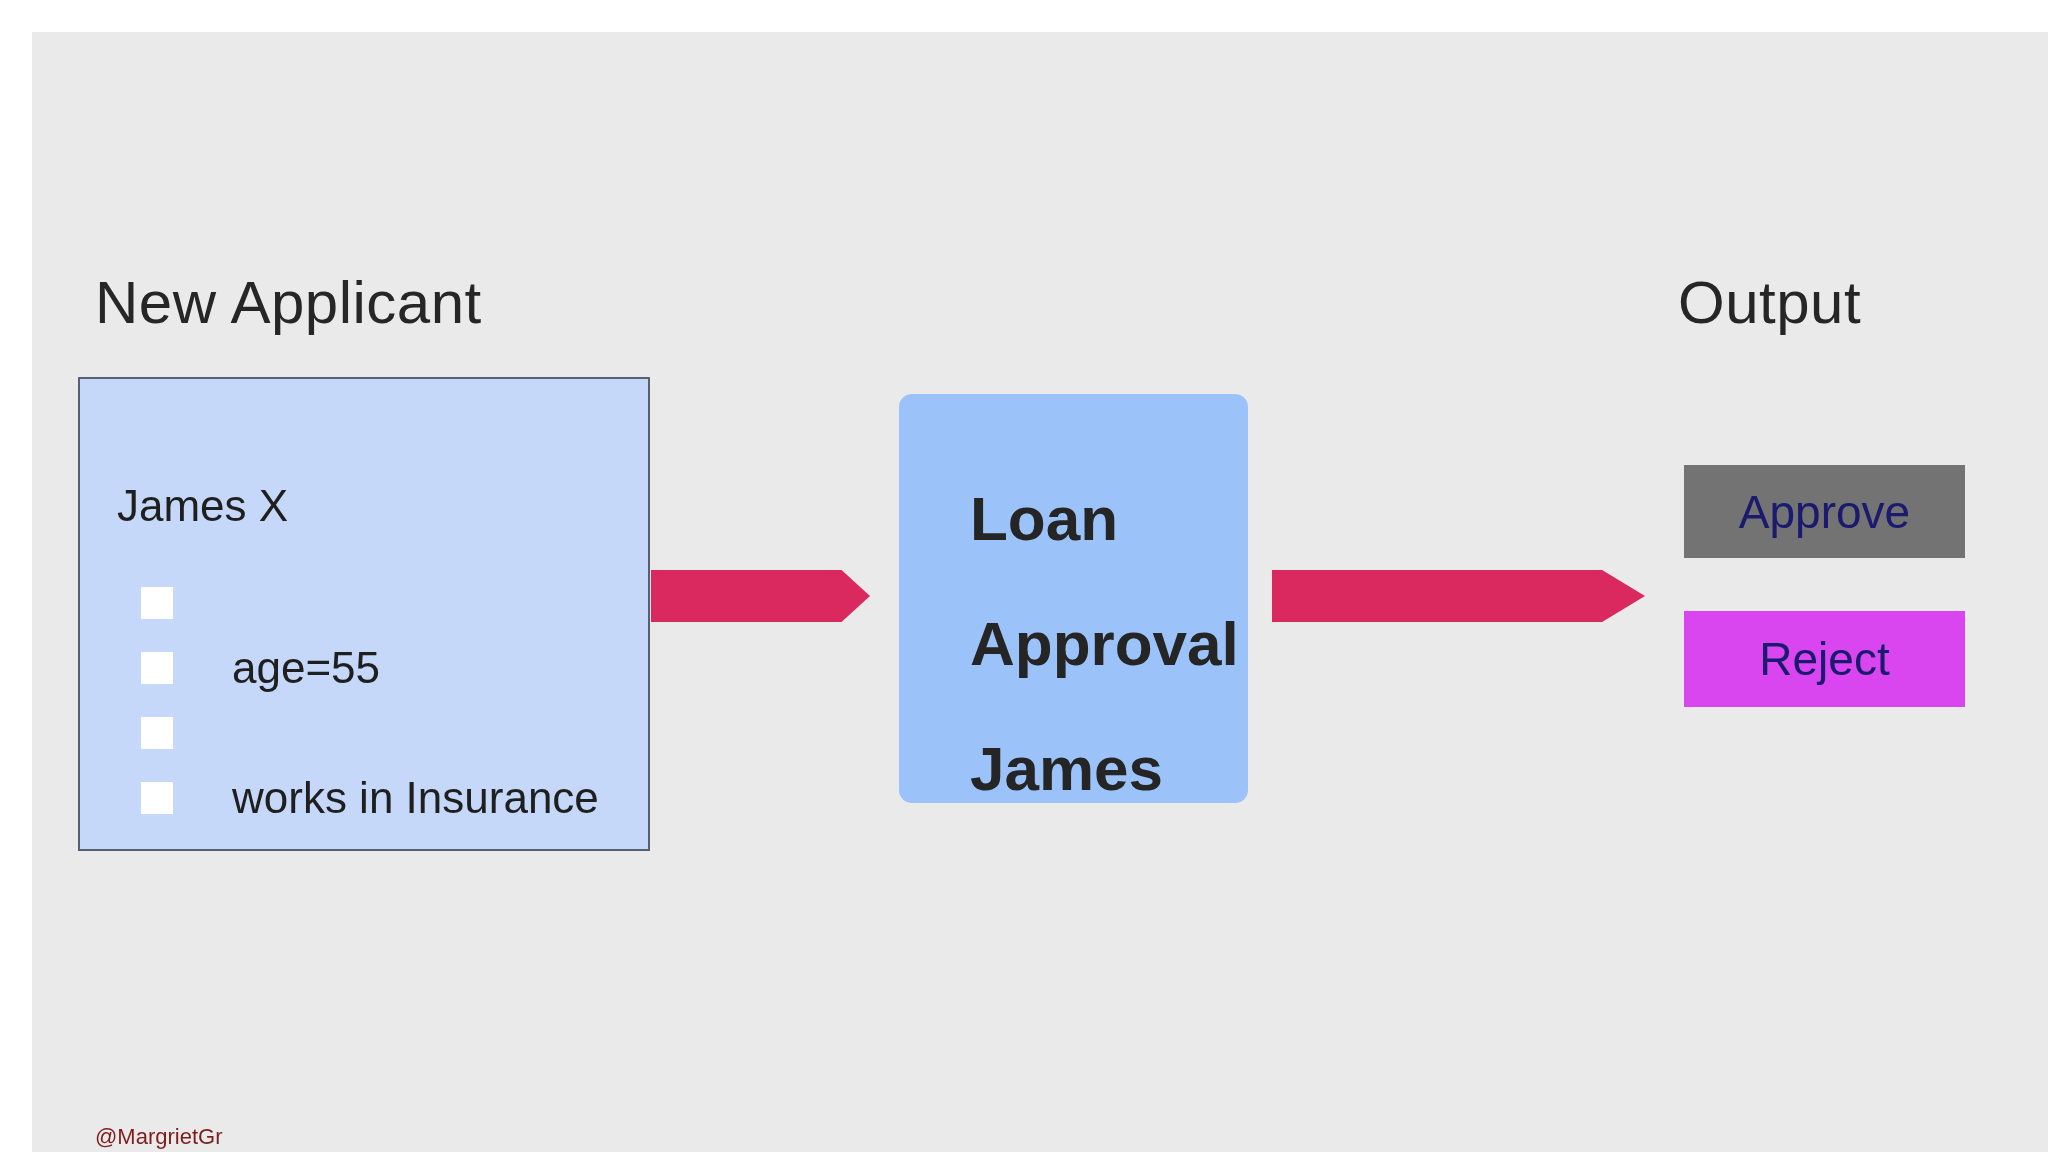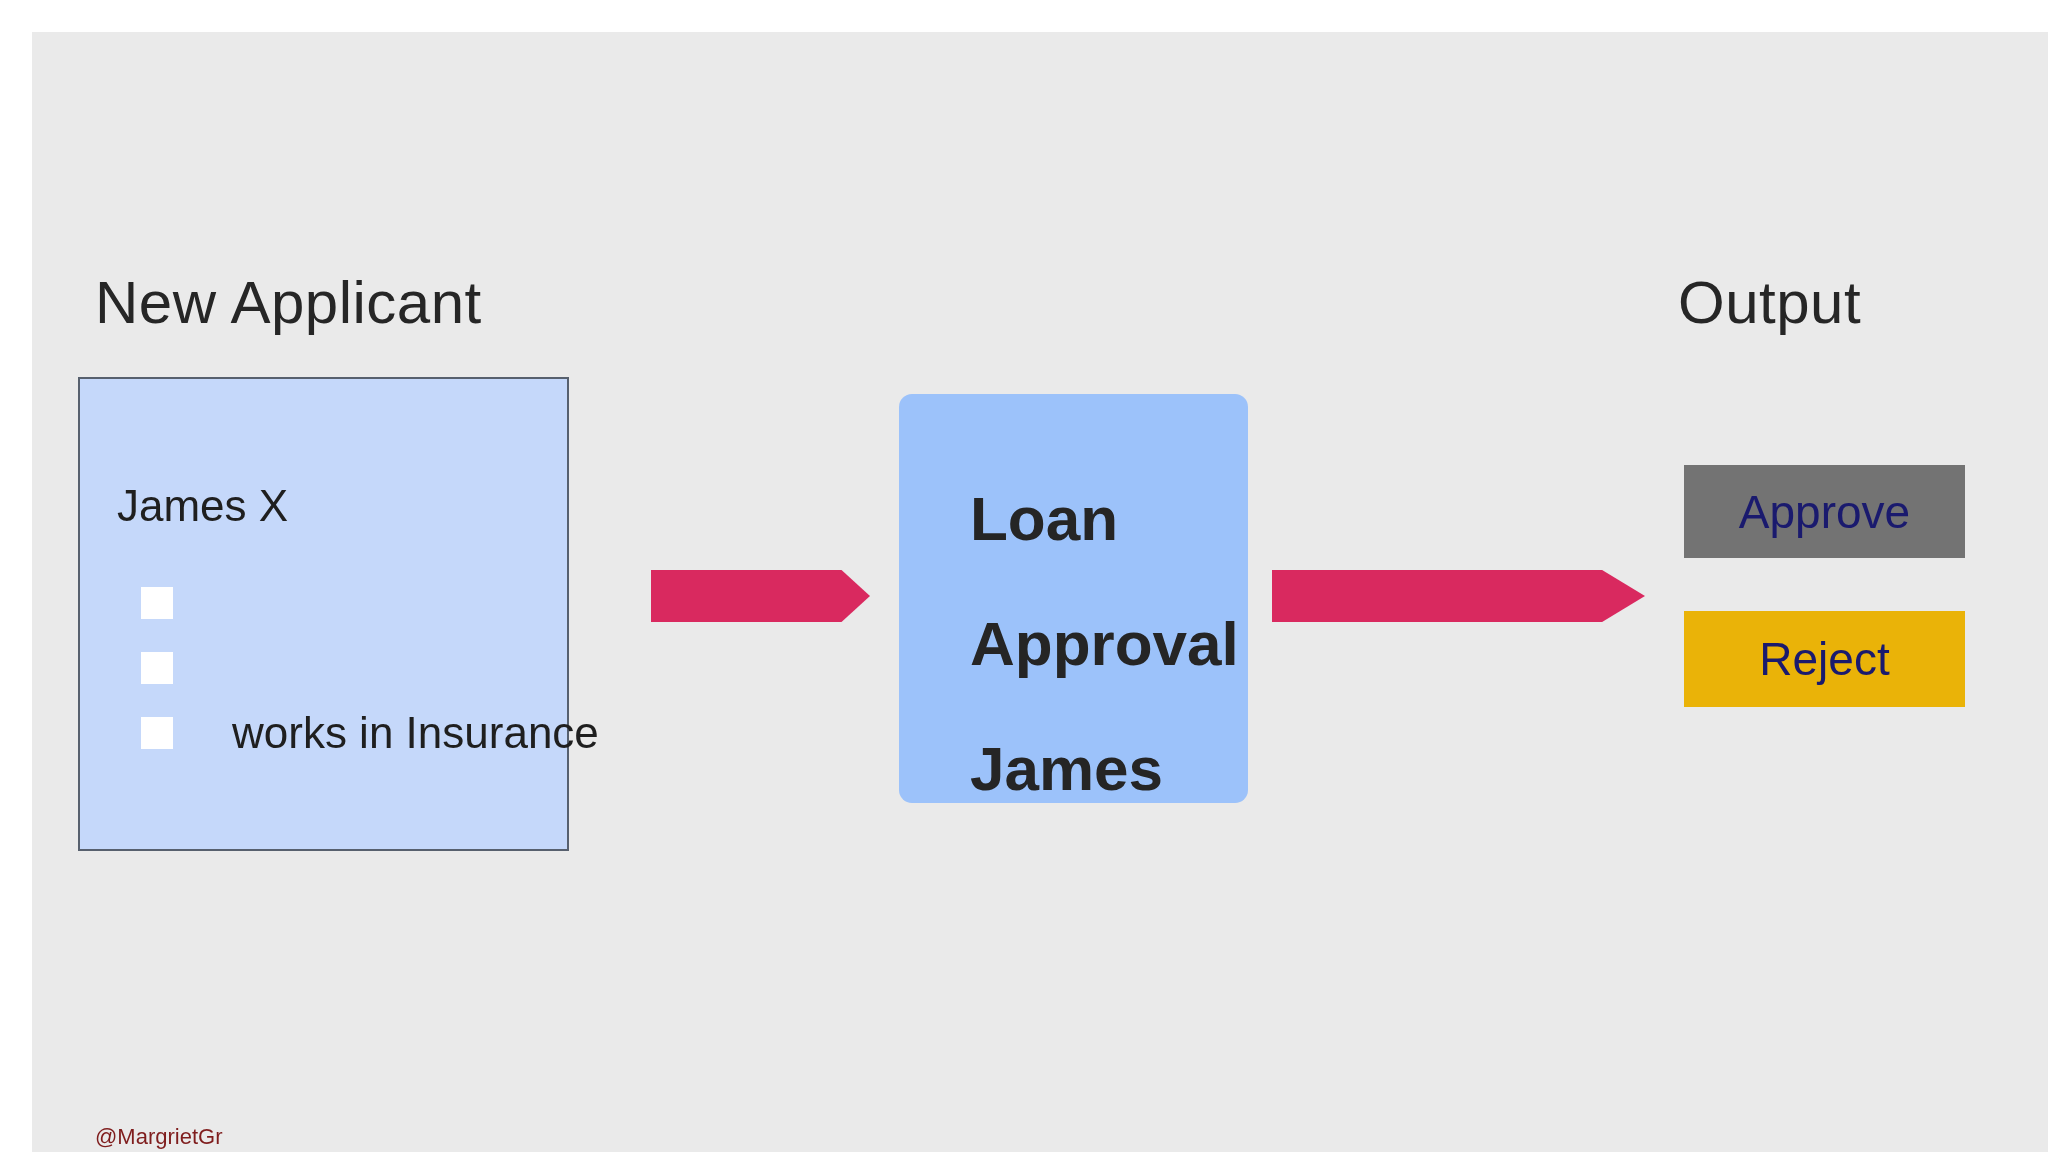--- a/index.html
+++ b/index.html
@@ -20,21 +20,21 @@
     color: #262626;
     letter-spacing: 0.5px;
     white-space: nowrap;
   }
   #heading-new-applicant { left: 47px; top: 220px; }
   #heading-output { left: 1630px; top: 220px; }
 
   .applicant-card {
     position: absolute;
     left: 46px; top: 345px;
-    width: 491px; height: 474px;
+    width: 572px; height: 474px;
     border: 2px solid #57606e;
     padding: 78px 18px 0 21px;
   }
   .applicant-name {
     font-size: 44px;
     color: #1f1f1f;
     line-height: 65px;
     white-space: nowrap;
   }
   .bullet-list { list-style: none; }
@@ -119,20 +119,24 @@
   <div class="section-heading" id="heading-output">Output</div>
 
   <div class="applicant-card" style="background-color: rgb(197, 216, 250); border-color: rgb(87, 96, 110);">
     <div class="applicant-name">James X</div>
     <ul class="bullet-list">
       <li class="bullet-row">
         <span class="bullet-square" style="background-color: rgb(255, 255, 255);"></span>
       </li>
       <li class="bullet-row">
         <span class="bullet-square" style="background-color: rgb(255, 255, 255);"></span>
+        <span class="bullet-text">age=55</span>
+      </li>
+      <li class="bullet-row">
+        <span class="bullet-square" style="background-color: rgb(255, 255, 255);"></span>
       </li>
       <li class="bullet-row">
         <span class="bullet-square" style="background-color: rgb(255, 255, 255);"></span>
         <span class="bullet-text">works in Insurance</span>
       </li>
     </ul>
   </div>
 
   <div class="flow-arrow" id="arrow-input" style="background-color: rgb(217, 41, 95);"></div>
 
@@ -141,19 +145,19 @@
     <div class="model-line">Approval</div>
     <div class="model-line">James</div>
   </div>
 
   <div class="flow-arrow" id="arrow-output" style="background-color: rgb(217, 41, 95);"></div>
 
   <div class="result-box" id="result-approve" style="background-color: #737373;">
     <span class="result-label" style="color: rgb(26, 26, 110);">Approve</span>
   </div>
 
-  <div class="result-box" id="result-reject" style="background-color: #eab308; justify-content: center;">
+  <div class="result-box" id="result-reject" style="background-color: #d946ef; justify-content: center;">
     <span class="result-label" style="color: rgb(26, 26, 110);">Reject</span>
   </div>
 
   <div class="attribution">@MargrietGr</div>
 
 </div>
 
 </body></html>

